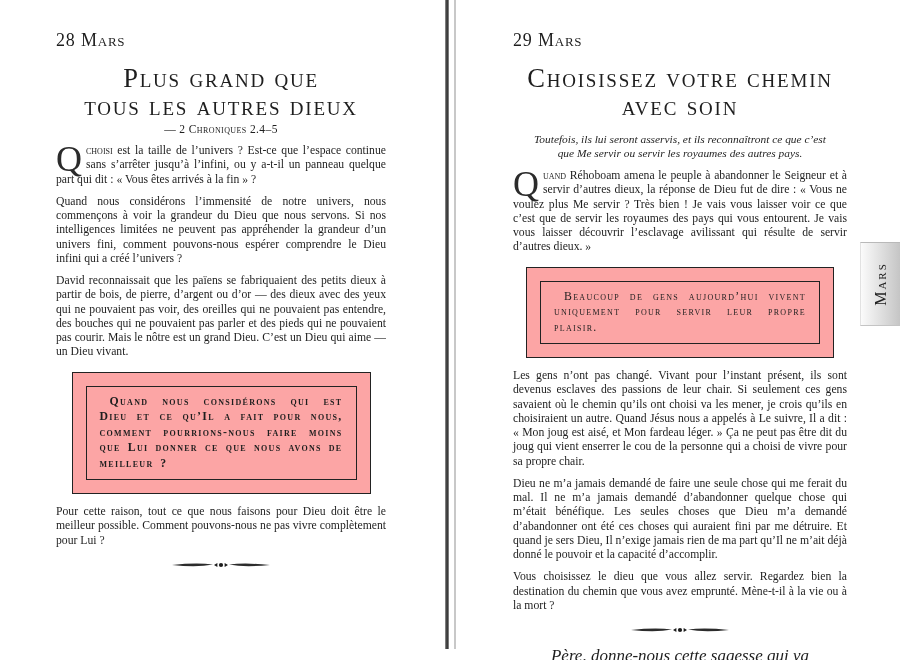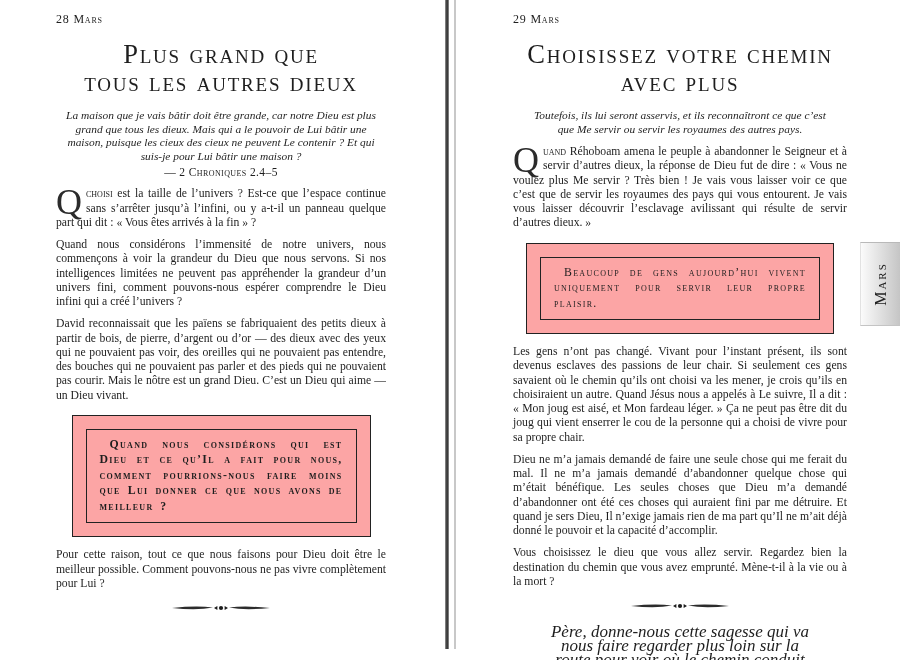--- a/index.html
+++ b/index.html
@@ -9,21 +9,21 @@
 
   
   .gutter-dark { position:absolute; left:445px; top:0; width:4px; height:649px;
                  background:linear-gradient(to right,#9a9a9a,#353535 45%,#353535 60%,#9a9a9a); }
   .gutter-light { position:absolute; left:454px; top:0; width:2px; height:649px; background:#c8c8c8; }
 
   .page { position:absolute; top:0; }
   .page-left  { left:56px;  width:330px; }
   .page-right { left:513px; width:334px; }
 
-  .date { margin-top:12px; font-size:12px; font-variant:small-caps; letter-spacing:0.8px; }
+  .date { margin-top:30px; font-size:18px; font-variant:small-caps; letter-spacing:0.8px; }
   .title { margin-top:13px; text-align:center; font-variant:small-caps; font-weight:400;
            font-size:26.5px; line-height:28px; letter-spacing:1.8px; }
   .epigraph { margin:13px auto 0; text-align:center; font-style:italic;
               font-size:11.4px; line-height:13.6px; }
   .page-left  .epigraph { width:322px; }
   .page-right .epigraph { width:302px; }
   .reference { margin-top:3px; text-align:center; font-variant:small-caps; font-size:11.5px; letter-spacing:0.4px; }
 
   .body { margin-top:9px; }
   .body p { font-size:11.7px; line-height:14.25px; text-align:justify; margin-bottom:8px; }
@@ -53,21 +53,20 @@
 <body>
 
 <div id="spread">
 
   <div class="page page-left">
     <div class="date">28 Mars</div>
     <div class="title">
       <div>Plus grand que</div>
       <div>tous les autres dieux</div>
     </div>
-    <div class="epigraph">La maison que je vais bâtir doit être grande, car notre Dieu est plus grand que tous les dieux. Mais qui a le pouvoir de Lui bâtir une maison, puisque les cieux des cieux ne peuvent Le contenir ? Et qui suis-je pour Lui bâtir une maison ?</div>
     <div class="reference">— 2 Chroniques 2.4–5</div>
 
     <div class="body">
       <p><span class="dropcap">Q</span><span class="sc">choisi</span><span> est la taille de l’univers ? Est-ce que l’espace continue sans s’arrêter jusqu’à l’infini, ou y a-t-il un panneau quelque part qui dit : « Vous êtes arrivés à la fin » ?</span></p>
       <p>Quand nous considérons l’immensité de notre univers, nous commençons à voir la grandeur du Dieu que nous servons. Si nos intelligences limitées ne peuvent pas appréhender la grandeur d’un univers fini, comment pouvons-nous espérer comprendre le Dieu infini qui a créé l’univers ?</p>
       <p>David reconnaissait que les païens se fabriquaient des petits dieux à partir de bois, de pierre, d’argent ou d’or — des dieux avec des yeux qui ne pouvaient pas voir, des oreilles qui ne pouvaient pas entendre, des bouches qui ne pouvaient pas parler et des pieds qui ne pouvaient pas courir. Mais le nôtre est un grand Dieu. C’est un Dieu qui aime — un Dieu vivant.</p>
 
       <div class="callout">
         <div class="callout-inner">Quand nous considérons qui est Dieu et ce qu’Il a fait pour nous, comment pourrions-nous faire moins que Lui donner ce que nous avons de meilleur ?</div>
       </div>
@@ -84,21 +83,21 @@
         <path d="M57 6 l-3.4 -1.9 v3.8 Z" fill="#1c1c1c"></path>
       </svg>
     </div>
 
   </div>
 
   <div class="page page-right">
     <div class="date">29 Mars</div>
     <div class="title">
       <div>Choisissez votre chemin</div>
-      <div>avec plus</div>
+      <div>avec soin</div>
     </div>
     <div class="epigraph">Toutefois, ils lui seront asservis, et ils reconnaîtront ce que c’est que Me servir ou servir les royaumes des autres pays.</div>
 
     <div class="body">
       <p><span class="dropcap">Q</span><span class="sc">uand</span><span> Réhoboam amena le peuple à abandonner le Seigneur et à servir d’autres dieux, la réponse de Dieu fut de dire :  « Vous ne voulez plus Me servir ? Très bien ! Je vais vous laisser voir ce que c’est que de servir les royaumes des pays qui vous entourent. Je vais vous laisser découvrir l’esclavage avilissant qui résulte de servir d’autres dieux. »</span></p>
 
       <div class="callout">
         <div class="callout-inner">Beaucoup de gens aujourd’hui vivent uniquement pour servir leur propre plaisir.</div>
       </div>
 

